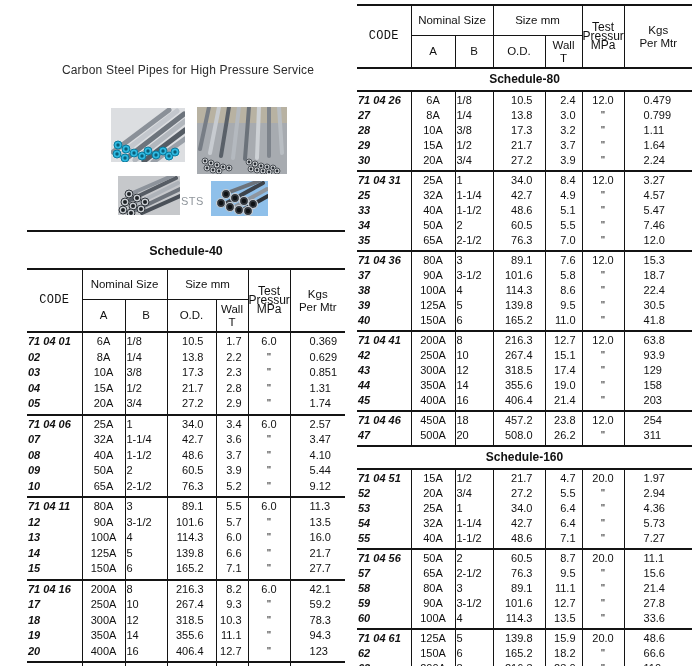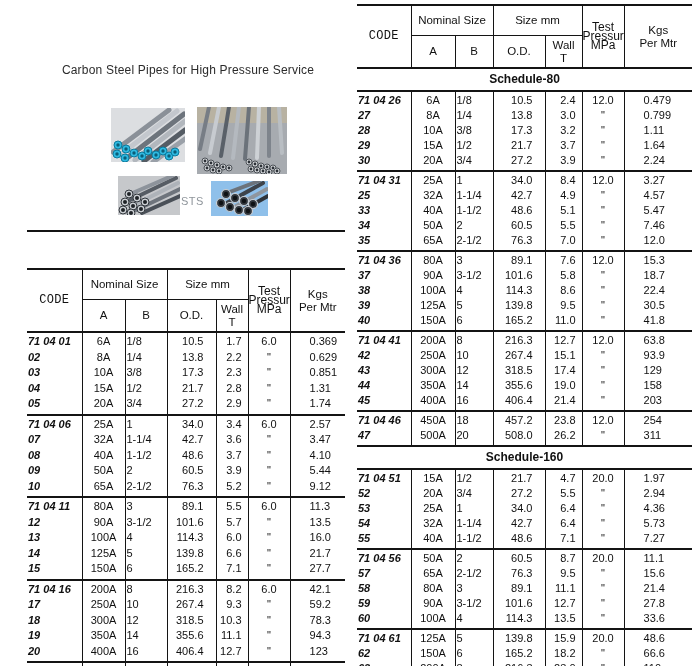--- a/index.html
+++ b/index.html
@@ -218,20 +218,21 @@
         <circle cx="28" cy="29" r="2.2"></circle>
       <circle cx="15" cy="13" r="2.2"></circle>
         <circle cx="24" cy="17" r="2.2"></circle>
         <circle cx="33" cy="20" r="2.2"></circle>
       <circle cx="42" cy="23" r="2.2"></circle>
         <circle cx="37" cy="30" r="2.2"></circle>
     </g>
   </svg>
 
   <div class="rule"></div>
+  <div class="sched-title">Schedule-40</div>
 
   <table class="pipe-table left-table">
     <colgroup>
       <col style="width:55px">
         <col style="width:43px">
         <col style="width:42px">
       <col style="width:49px">
         <col style="width:32px">
         <col style="width:42px">
         <col style="width:55px">

